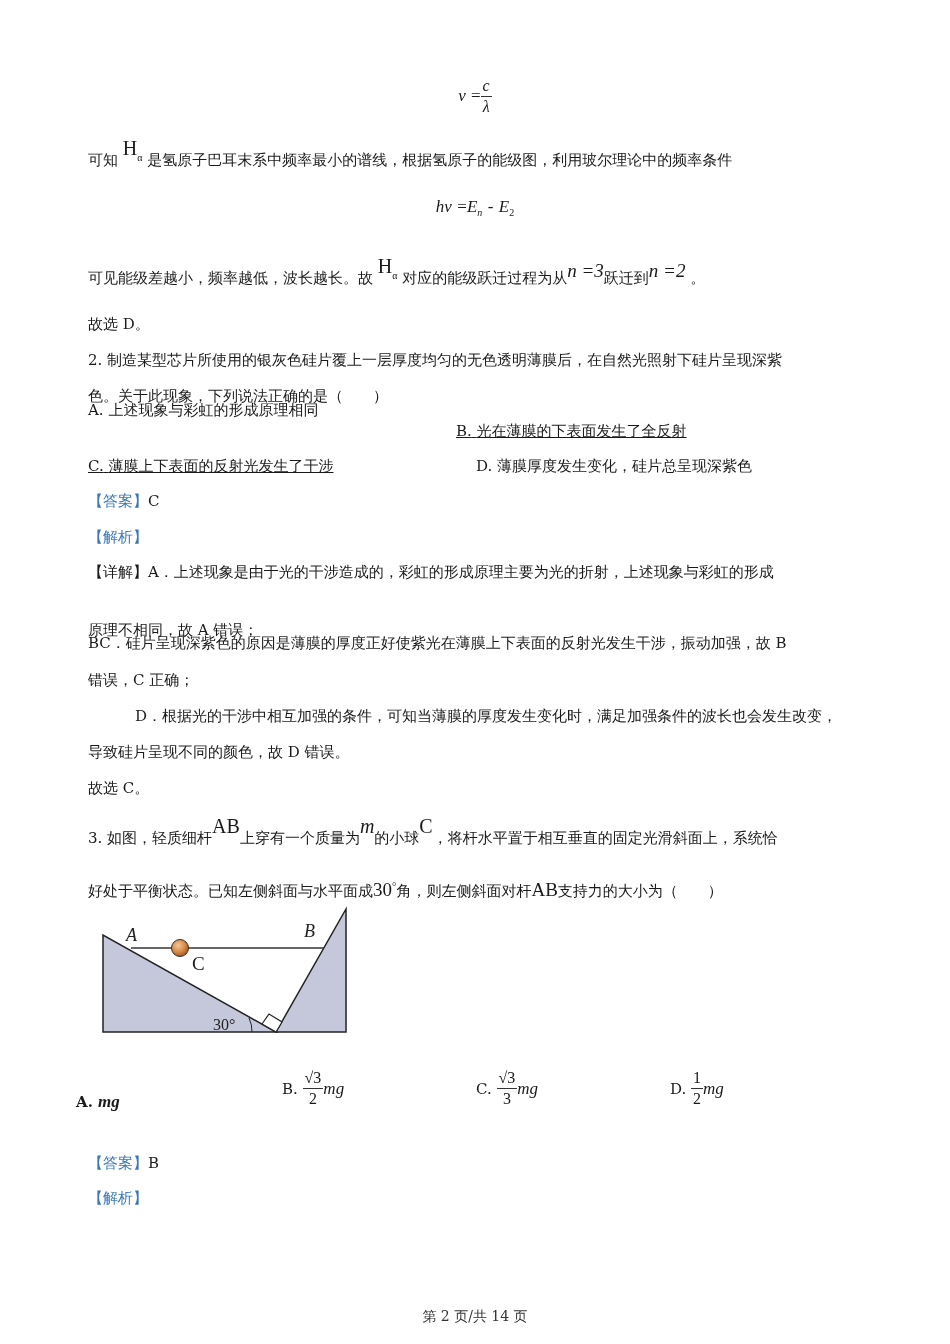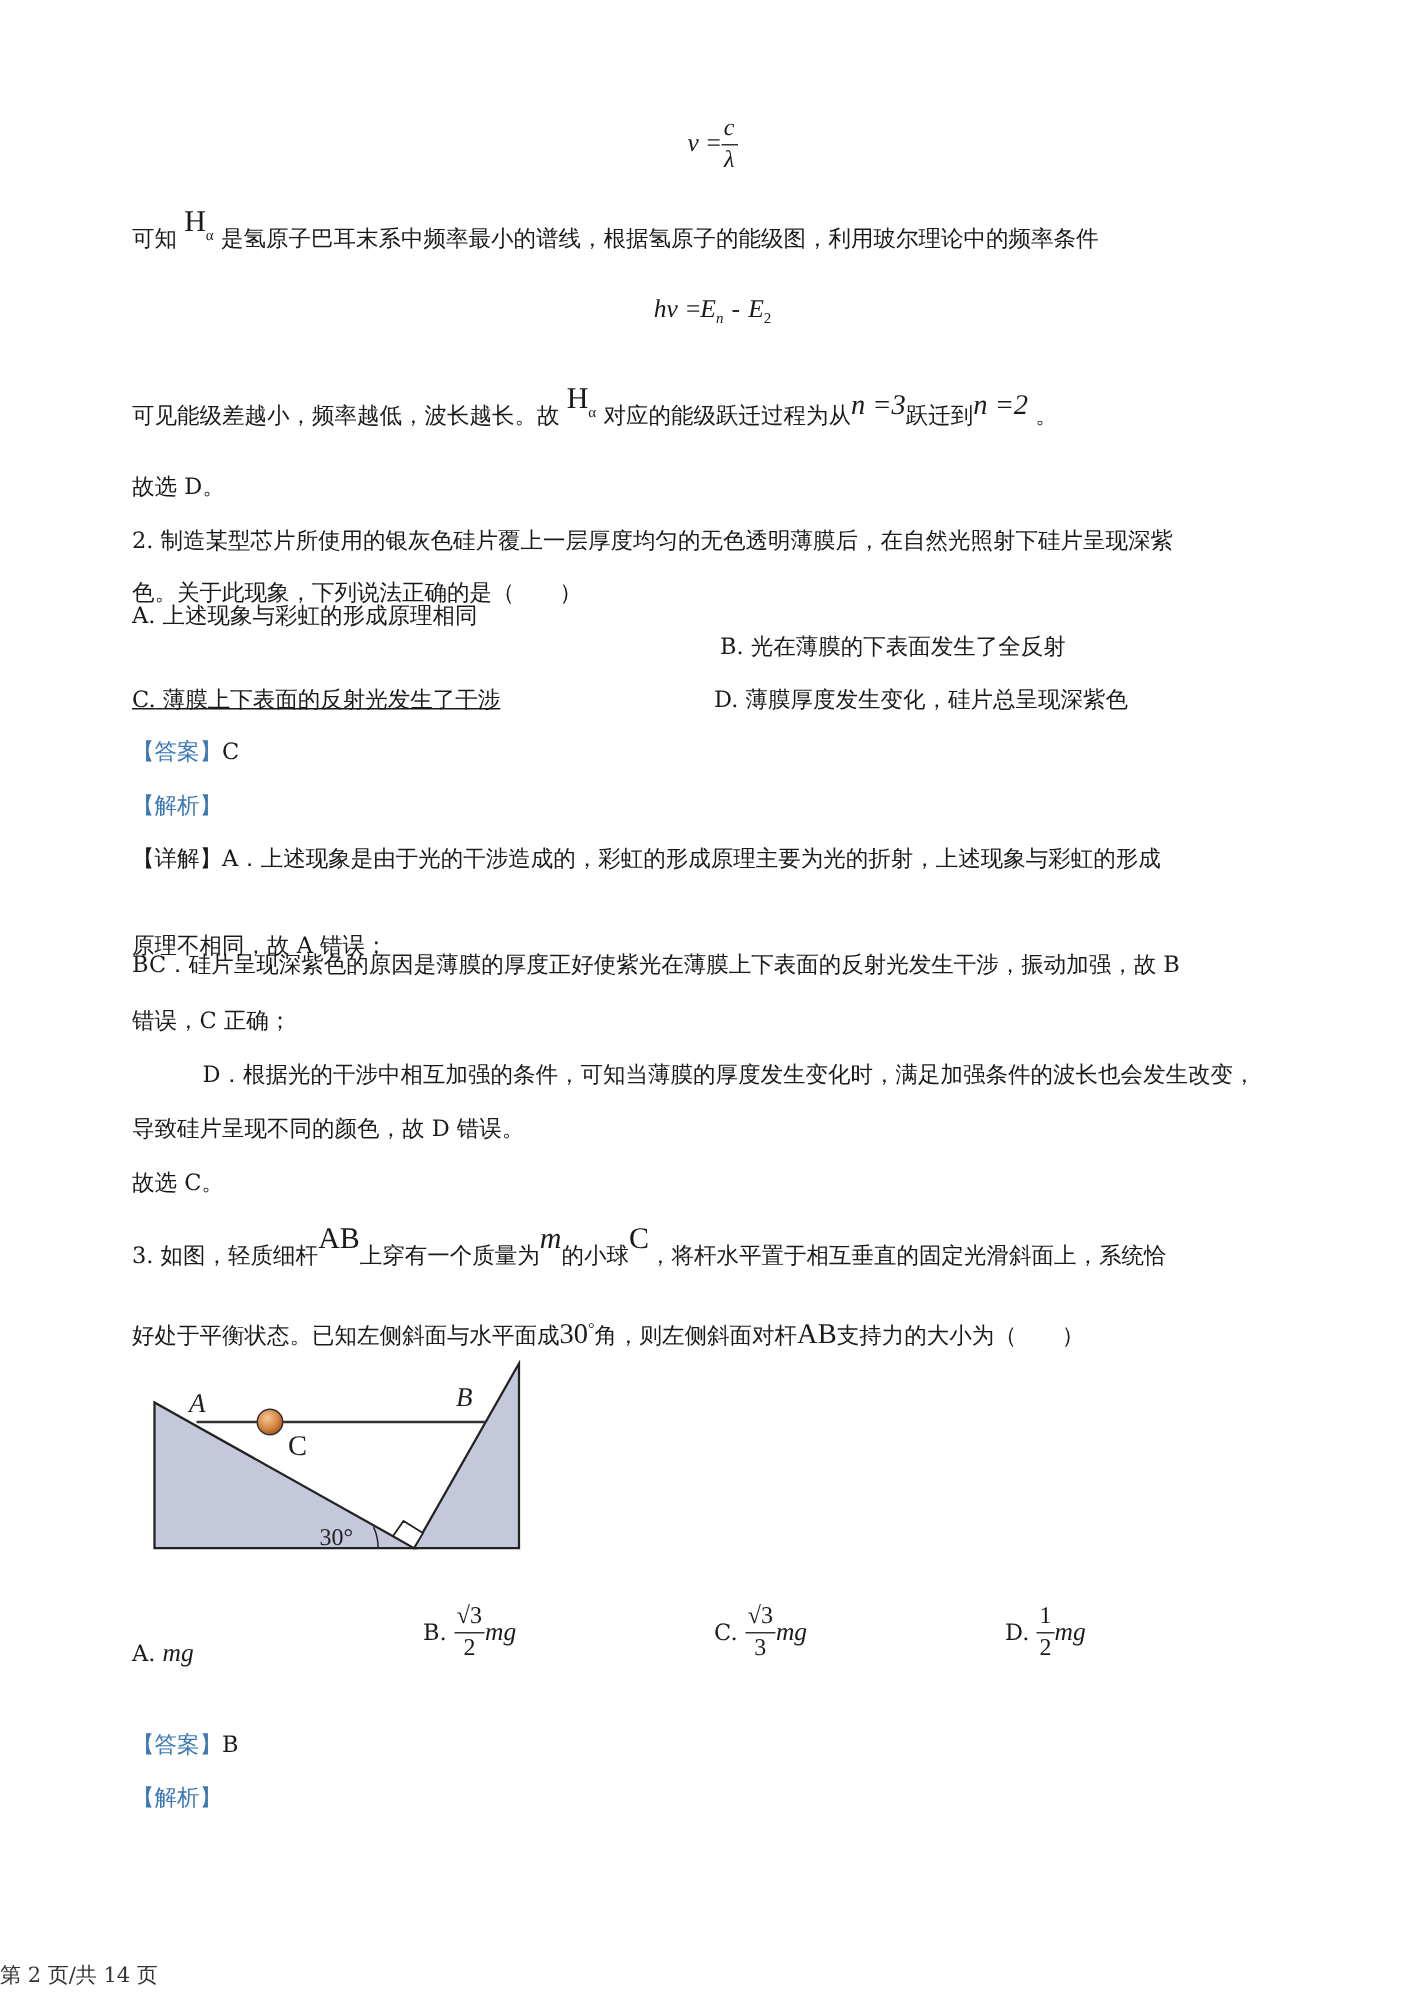--- a/index.html
+++ b/index.html
@@ -14,21 +14,21 @@
   .math { font-family: "Liberation Serif", "DejaVu Serif", serif; font-style: italic; }
   .mathup { font-family: "Liberation Serif", "DejaVu Serif", serif; }
   .center { position: absolute; left: 0; width: 950px; text-align: center; }
   .frac { display: inline-block; vertical-align: middle; text-align: center; }
   .frac .num { display: block; border-bottom: 1px solid #333; padding: 0 2px; line-height: 20px; }
   .frac .den { display: block; line-height: 20px; }
   .label { color: #3b78b5; }
   .sup-big { font-size: 20px; position: relative; top: -10px; }
   .sub { font-size: 10px; position: relative; top: 4px; }
   .opt { position: absolute; font-size: 15px; }
-  .footer { position: absolute; top: 1308px; left: 0; width: 950px; text-align: left; font-size: 14px; color: #333; }
+  .footer { position: absolute; top: 1308px; left: 0; width: 950px; text-align: center; font-size: 14px; color: #333; }
 </style>
 </head>
 <body>
 
 <div class="center" style="top:76px;">
   <span class="math" style="font-size:17px;">ν</span>
   <span class="mathup" style="font-size:17px;">=</span><span class="frac"><span class="num math">c</span><span class="den math">λ</span></span>
 </div>
 
 <div class="line" style="top:148px;">
@@ -53,21 +53,21 @@
 
 <div class="line" style="top:314px;">故选 D。</div>
 
 <div class="line" style="top:350px;">2. 制造某型芯片所使用的银灰色硅片覆上一层厚度均匀的无色透明薄膜后，在自然光照射下硅片呈现深紫</div>
 <div class="line" style="top:386px;font-family:Liberation Serif, serif;">色。关于此现象，下列说法正确的是（　　）</div>
 
 <div class="line" style="top:400px;">
   <span>A.</span>
   <span>上述现象与彩虹的形成原理相同</span>
 </div>
-<div class="line" style="top:421px; left:480px;">
+<div class="line" style="top:421px; left:456px;text-decoration:underline;">
   <span>B.</span>
   <span>光在薄膜的下表面发生了全反射</span>
 </div>
 <div class="line" style="top:456px;text-decoration:underline;">
   <span>C.</span>
   <span>薄膜上下表面的反射光发生了干涉</span>
 </div>
 <div class="line" style="top:456px; left:476px;">
   <span>D.</span>
   <span>薄膜厚度发生变化，硅片总呈现深紫色</span>
@@ -115,21 +115,21 @@
       <stop offset="100%" stop-color="#a55a22"></stop>
     </radialGradient>
   </defs>
   <circle cx="84" cy="44" r="8.5" fill="url(#ballg)" stroke="#333" stroke-width="1"></circle>
   <text x="30" y="37" font-family="Liberation Serif, serif" font-style="italic" font-size="18" fill="#222">A</text>
   <text x="208" y="33" font-family="Liberation Serif, serif" font-style="italic" font-size="18" fill="#222">B</text>
   <text x="96" y="66" font-family="Liberation Serif, serif" font-size="19" fill="#222">C</text>
   <text x="117" y="126" font-family="Liberation Serif, serif" font-size="16" fill="#222">30°</text>
 </svg>
 
-<div class="opt" style="left:88px; top:1092px;">
+<div class="opt" style="left:76px; top:1092px;font-weight:bold;">
   <span>A.</span>
   <span class="math" style="font-size:17px;">mg</span>
 </div>
 <div class="opt" style="left:282px; top:1068px;">
   <span style="vertical-align:middle;">B.</span>
   <span class="frac mathup" style="font-size:16px;"><span class="num">√3</span><span class="den">2</span></span><span class="math" style="font-size:17px; vertical-align:middle;">mg</span>
 </div>
 <div class="opt" style="left:476px; top:1068px;">
   <span style="vertical-align:middle;">C.</span>
   <span class="frac mathup" style="font-size:16px;"><span class="num">√3</span><span class="den">3</span></span><span class="math" style="font-size:17px; vertical-align:middle;">mg</span>

